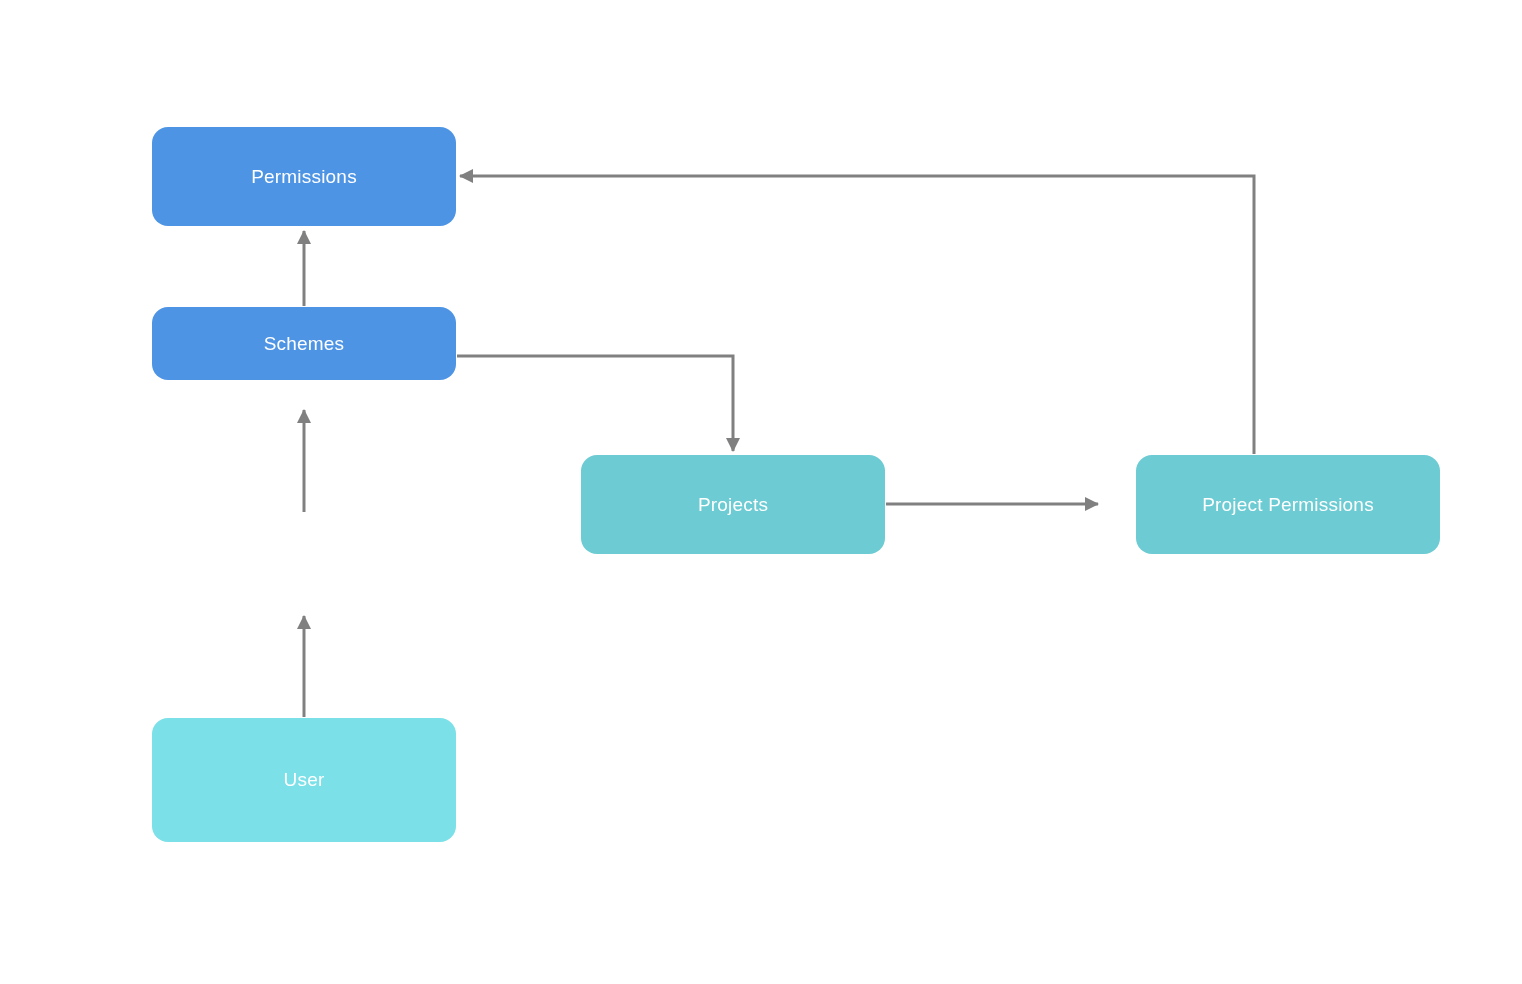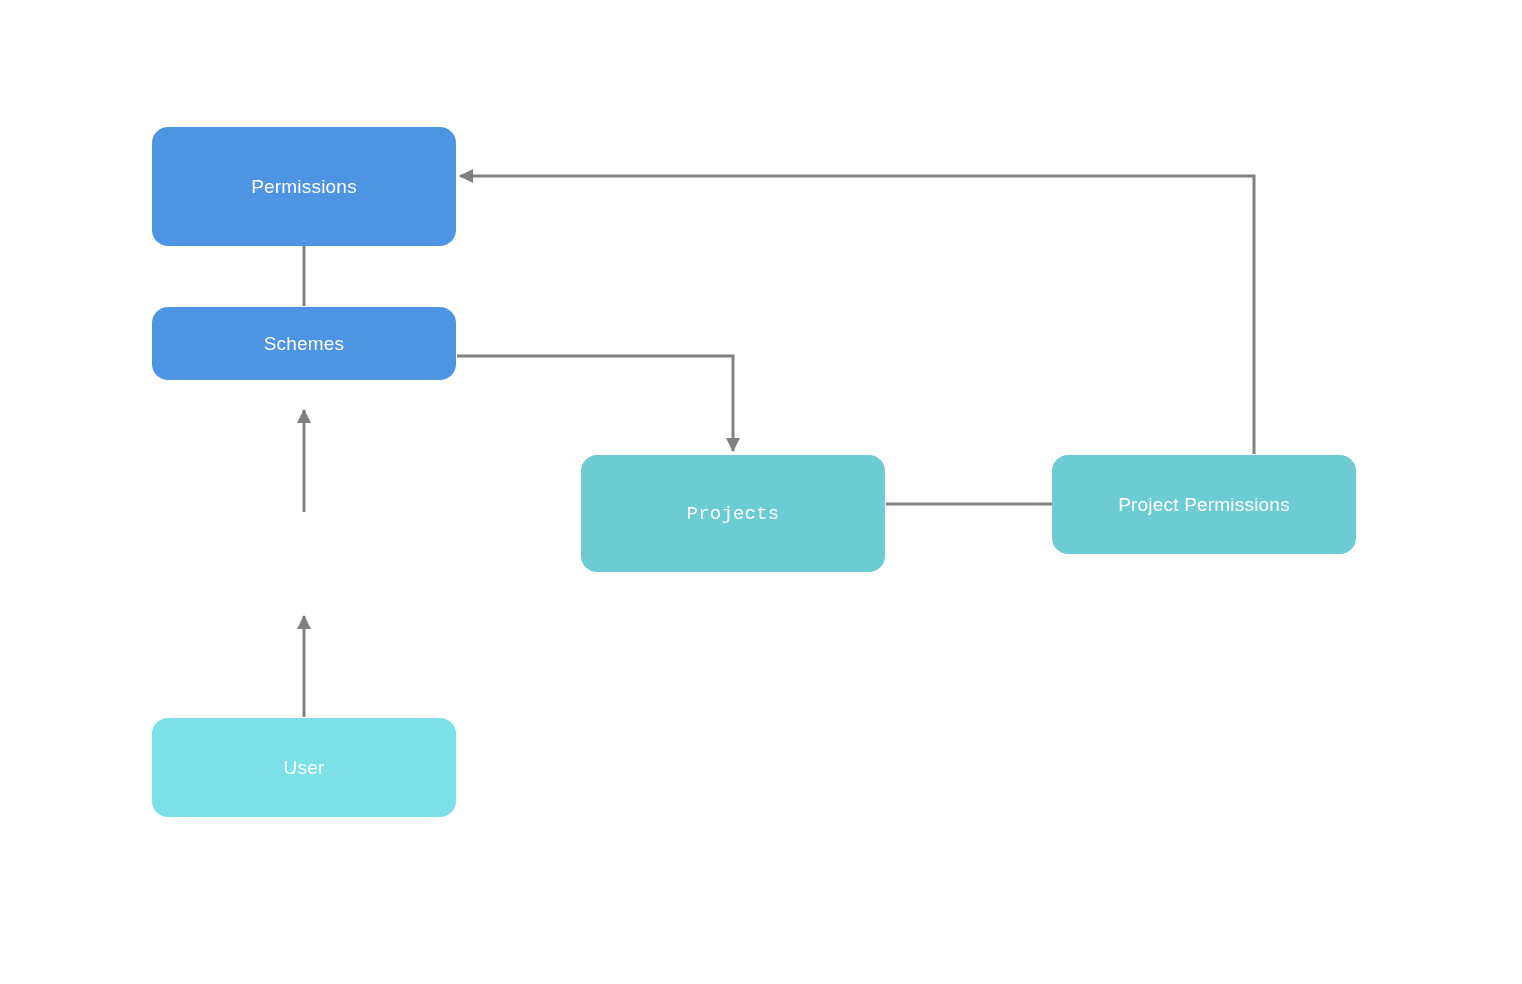--- a/index.html
+++ b/index.html
@@ -47,28 +47,28 @@
     <g>
         <polyline points="304,717 304,616" fill="none" stroke="#808080" stroke-width="3" marker-end="url(#arrowhead)"></polyline>
         <polyline points="304,512 304,410" fill="none" stroke="#808080" stroke-width="3" marker-end="url(#arrowhead)"></polyline>
         <polyline points="304,306 304,231" fill="none" stroke="#808080" stroke-width="3" marker-end="url(#arrowhead)"></polyline>
         <polyline points="457,356 733,356 733,451" fill="none" stroke="#808080" stroke-width="3" marker-end="url(#arrowhead)"></polyline>
         <polyline points="886,504 1098,504" fill="none" stroke="#808080" stroke-width="3" marker-end="url(#arrowhead)"></polyline>
         <polyline points="1254,454 1254,176 460,176" fill="none" stroke="#808080" stroke-width="3" marker-end="url(#arrowhead)"></polyline>
       </g>
   </svg>
 
-<div class="node" style="left: 152px; top: 127px; width: 304px; height: 119px; background: rgb(78, 148, 228);">
+<div class="node" style="left: 152px; top: 127px; width: 304px; height: 99px; background: rgb(78, 148, 228);">
       <span class="node-label" style="color: rgb(255, 255, 255);">Permissions</span>
     </div>
     <div class="node" style="left: 152px; top: 307px; width: 304px; height: 73px; background: rgb(78, 148, 228);">
       <span class="node-label" style="color: rgb(255, 255, 255);">Schemes</span>
     </div>
-    <div class="node" style="left: 152px; top: 718px; width: 304px; height: 99px; background: rgb(123, 224, 232);">
+    <div class="node" style="left: 152px; top: 718px; width: 304px; height: 124px; background: rgb(123, 224, 232);">
       <span class="node-label" style="color: rgb(255, 255, 255);">User</span>
     </div>
-    <div class="node" style="left: 581px; top: 455px; width: 304px; height: 117px; background: rgb(108, 203, 211); font-family: Liberation Mono, monospace;">
+    <div class="node" style="left: 581px; top: 455px; width: 304px; height: 99px; background: rgb(108, 203, 211);">
       <span class="node-label" style="color: rgb(255, 255, 255);">Projects</span>
     </div>
-    <div class="node" style="left: 1052px; top: 455px; width: 304px; height: 99px; background: rgb(108, 203, 211);">
+    <div class="node" style="left: 1136px; top: 455px; width: 304px; height: 99px; background: rgb(108, 203, 211);">
       <span class="node-label" style="color: rgb(255, 255, 255);">Project Permissions</span>
     </div>
   </div>
 
 </body></html>

